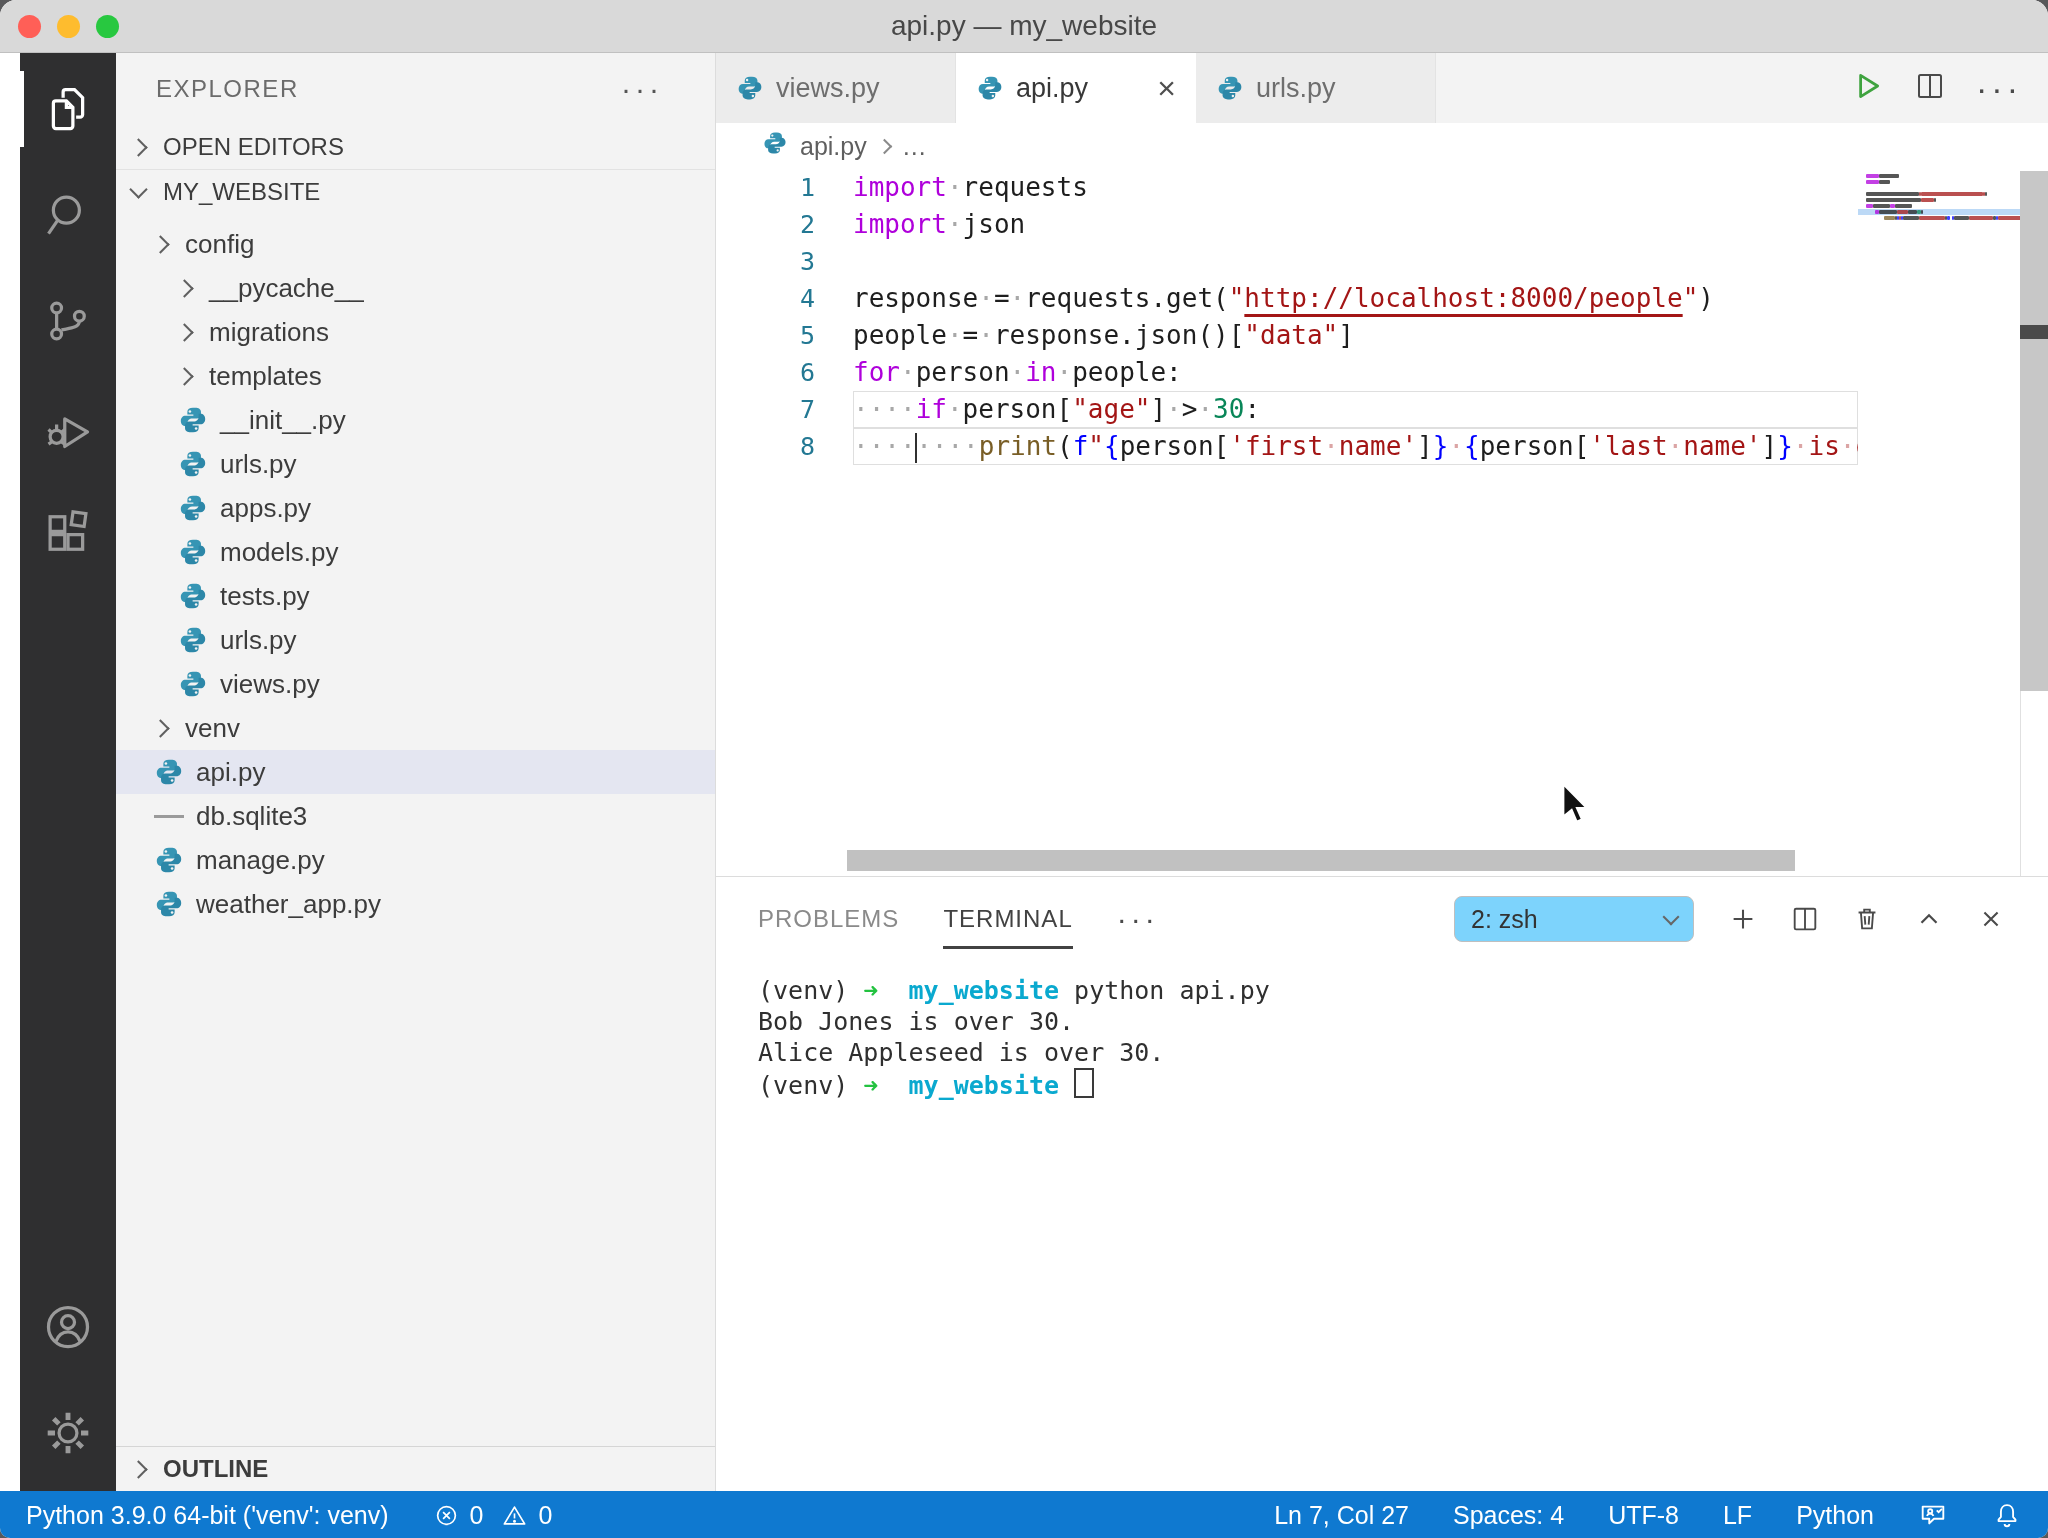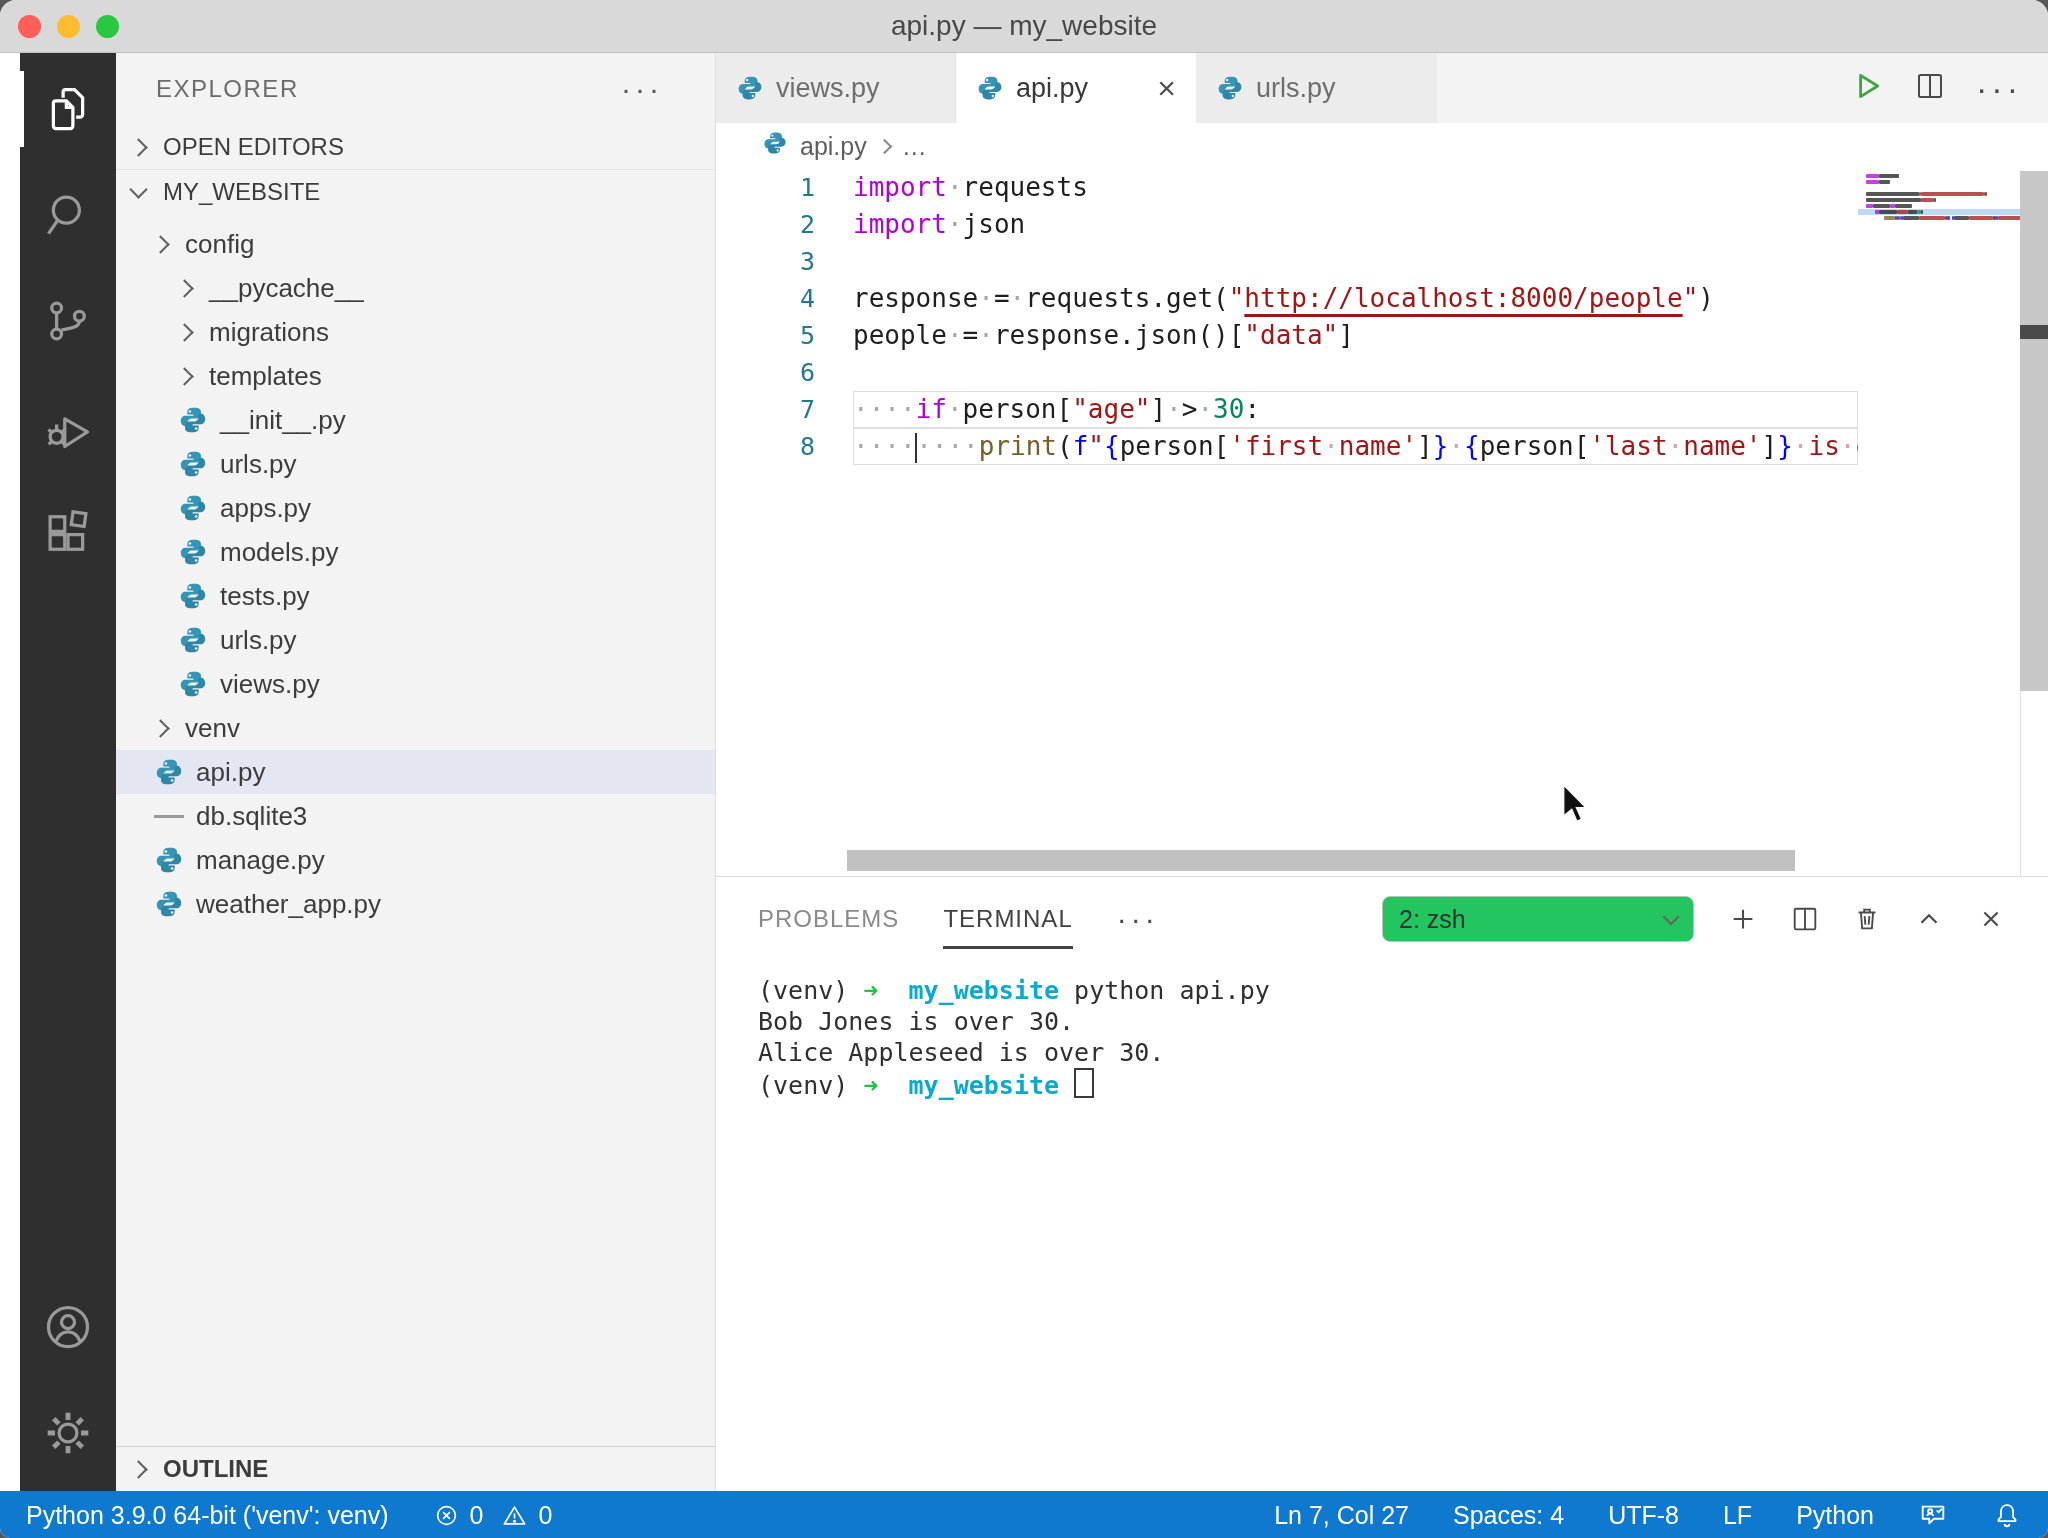--- a/index.html
+++ b/index.html
@@ -77,21 +77,21 @@
   .vthumb{position:absolute;top:156px;left:0;right:0;height:14px;background:#4a4a4a;}
   .vedge{position:absolute;top:522px;bottom:0;left:0;width:1px;background:#e0e0e0;}
 
   
   .panel{height:614px;border-top:1px solid #dcdcdc;display:flex;flex-direction:column;flex:none;background:#fff;}
   .panel-header{height:84px;display:flex;align-items:center;padding:0 42px;flex:none;}
   .p-tab{font-size:24px;letter-spacing:1px;color:#8a8a8a;margin-right:44px;position:relative;height:100%;display:flex;align-items:center;cursor:pointer;}
   .p-tab.active{color:#424242;}
   .p-tab.active::after{content:"";position:absolute;left:0;right:0;bottom:12px;height:3px;background:#424242;}
   .p-dots{font-size:30px;color:#4a4a4a;letter-spacing:4px;margin-right:20px;}
-  .term-select{margin-left:auto;width:312px;height:46px;border:1px solid #bfbfbf;border-radius:8px;background:#22c55e;display:flex;align-items:center;padding:0 16px;font-size:25px;color:#333;box-sizing:border-box;cursor:pointer;}
+  .term-select{margin-left:auto;width:240px;height:46px;border:1px solid #bfbfbf;border-radius:8px;background:#7dd3fc;display:flex;align-items:center;padding:0 16px;font-size:25px;color:#333;box-sizing:border-box;cursor:pointer;}
   .term-select .sel-chev{margin-left:auto;width:10px;height:10px;border-right:2px solid #666;border-bottom:2px solid #666;transform:rotate(45deg);margin-top:-4px;}
   .p-icons{display:flex;align-items:center;gap:32px;margin-left:34px;color:#4a4a4a;}
   .p-icons svg{display:block;}
   .term-body{flex:1;padding:14px 0 0 42px;font-family:"DejaVu Sans Mono",monospace;font-size:25px;line-height:31px;white-space:pre;}
   .t-t{color:var(--c-terminal_fg);} .t-a{color:var(--c-terminal_arrow);font-weight:bold;} .t-d{color:var(--c-terminal_dir);font-weight:bold;}
   .t-c{display:inline-block;width:16px;height:26px;border:2.5px solid #3a3a3a;vertical-align:-4px;}
 
   
   .statusbar{height:48px;background:var(--c-status_bar);color:#fff;display:flex;align-items:center;font-size:25px;padding:0 26px;gap:44px;flex:none;}
   .sb-item{display:flex;align-items:center;gap:10px;cursor:pointer;}
@@ -415,21 +415,21 @@
         <span>…</span>
       </div>
 
       <div class="editorbody">
         <div class="codecol" id="codecol">
           <div class="code-line"><span class="gutter">1</span><span class="ltext"><span class="tk-k">import</span><span class="tk-p"><span class="wsdot">·</span>requests</span></span></div>
             <div class="code-line"><span class="gutter">2</span><span class="ltext"><span class="tk-k">import</span><span class="tk-p"><span class="wsdot">·</span>json</span></span></div>
             <div class="code-line"><span class="gutter">3</span><span class="ltext"></span></div>
             <div class="code-line"><span class="gutter">4</span><span class="ltext"><span class="tk-p">response<span class="wsdot">·</span>=<span class="wsdot">·</span>requests.get(</span><span class="tk-s">"</span><span class="tk-u">http://localhost:8000/people</span><span class="tk-s">"</span><span class="tk-p">)</span></span></div>
             <div class="code-line"><span class="gutter">5</span><span class="ltext"><span class="tk-p">people<span class="wsdot">·</span>=<span class="wsdot">·</span>response.json()[</span><span class="tk-s">"data"</span><span class="tk-p">]</span></span></div>
-            <div class="code-line"><span class="gutter">6</span></div>
+            <div class="code-line"><span class="gutter">6</span><span class="ltext"><span class="tk-k">for</span><span class="tk-p"><span class="wsdot">·</span>person<span class="wsdot">·</span></span><span class="tk-k">in</span><span class="tk-p"><span class="wsdot">·</span>people:</span></span></div>
             <div class="code-line hl"><span class="gutter">7</span><span class="ltext"><span class="tk-p"><span class="wsdot">····</span></span><span class="tk-k">if</span><span class="tk-p"><span class="wsdot">·</span>person[</span><span class="tk-s">"age"</span><span class="tk-p">]<span class="wsdot">·</span>&gt;<span class="wsdot">·</span></span><span class="tk-n">30</span><span class="tk-p">:</span></span></div>
             <div class="code-line hl"><span class="gutter">8</span><span class="ltext"><span class="tk-p"><span class="wsdot">····</span></span><span class="tk-cur"></span><span class="tk-p"><span class="wsdot">····</span></span><span class="tk-fn">print</span><span class="tk-p">(</span><span class="tk-b">f</span><span class="tk-s">"</span><span class="tk-b">{</span><span class="tk-p">person[</span><span class="tk-s">'first<span class="wsdot">·</span>name'</span><span class="tk-p">]</span><span class="tk-b">}</span><span class="tk-s"><span class="wsdot">·</span></span><span class="tk-b">{</span><span class="tk-p">person[</span><span class="tk-s">'last<span class="wsdot">·</span>name'</span><span class="tk-p">]</span><span class="tk-b">}</span><span class="tk-s"><span class="wsdot">·</span>is<span class="wsdot">·</span>over30."</span></span></div>
             <div class="hscroll"></div>
         </div>
         <div class="minimapcol" id="minimap">
             <div class="mini-row">
               <span class="mini-seg" style="width: 13.2px; background: var(--c-keyword); opacity: 0.75;"></span>
               <span class="mini-seg" style="width: 19.8px; background: var(--c-code_plain); opacity: 0.75;"></span>
             </div>
             <div class="mini-row">

